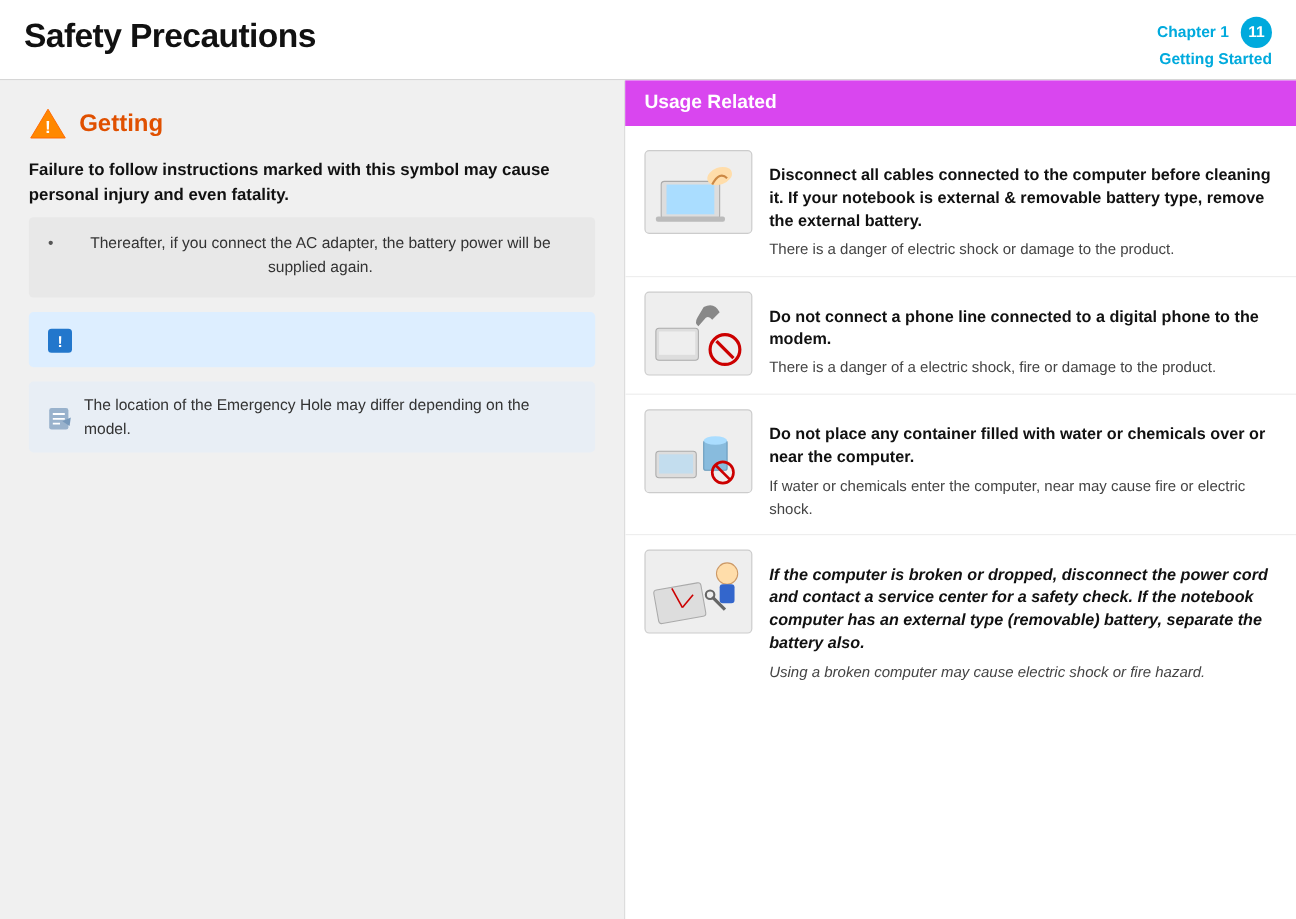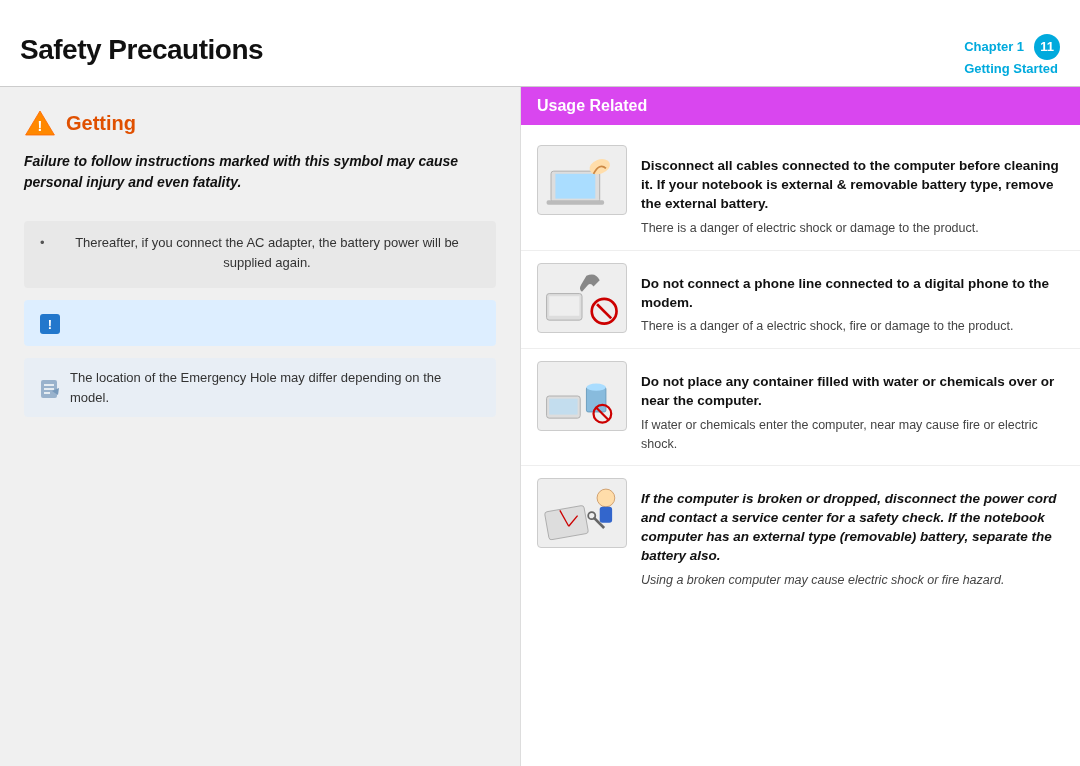--- a/index.html
+++ b/index.html
@@ -13,31 +13,31 @@
       color: #222;
     }
 
     .header {
       background: #fff;
       padding: 14px 20px 8px 20px;
       display: flex;
       justify-content: space-between;
       align-items: flex-start;
       border-bottom: 1px solid #ccc;
-      margin-top: 20px;
     }
 
     .page-title {
       font-size: 28px;
       font-weight: 900;
       color: #111;
       letter-spacing: -0.5px;
     }
 
     .chapter-info {
+      text-align: right;
       line-height: 1.4;
     }
 
     .chapter-label {
       color: #00aadd;
       font-size: 13px;
       font-weight: bold;
     }
 
     .chapter-sub {
@@ -90,22 +90,21 @@
       font-size: 20px;
       font-weight: bold;
       color: #e05000;
     }
 
     .warning-desc {
       font-size: 14px;
       font-weight: bold;
       color: #111;
       line-height: 1.5;
-      margin-bottom: 28px;
-      font-style: italic;
+      margin-bottom: 8px;
     }
 
     .bullet-box {
       background: #e8e8e8;
       border-radius: 4px;
       padding: 12px 16px;
       margin-bottom: 12px;
     }
 
     .bullet-item {

